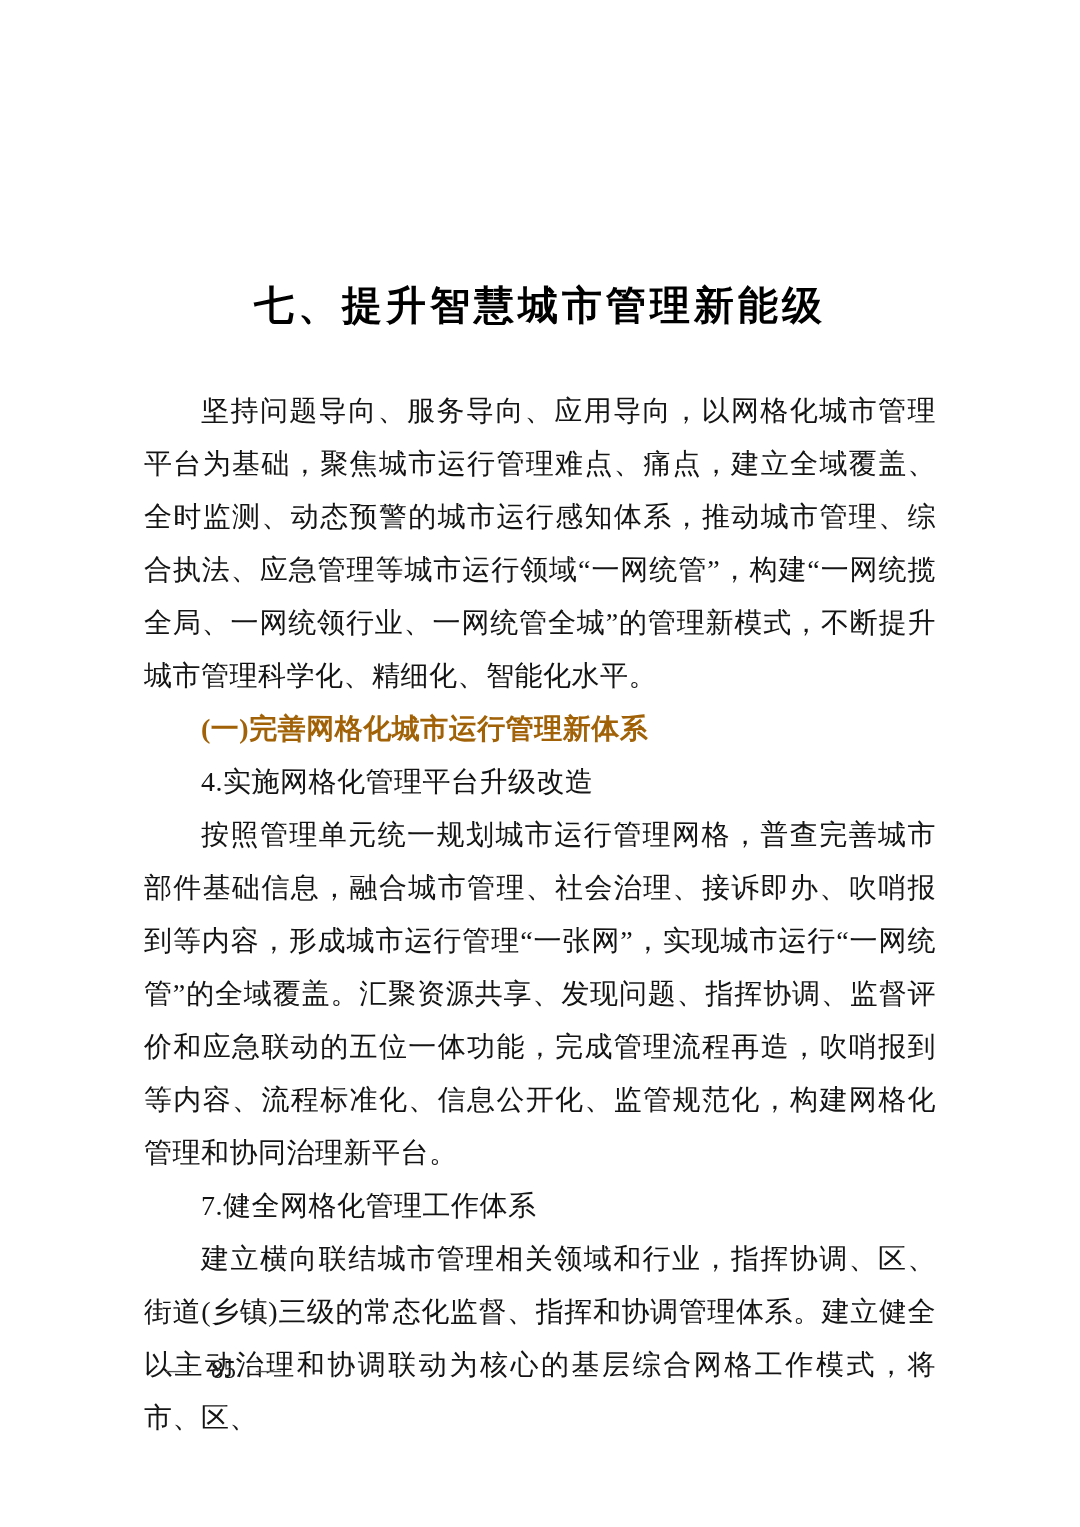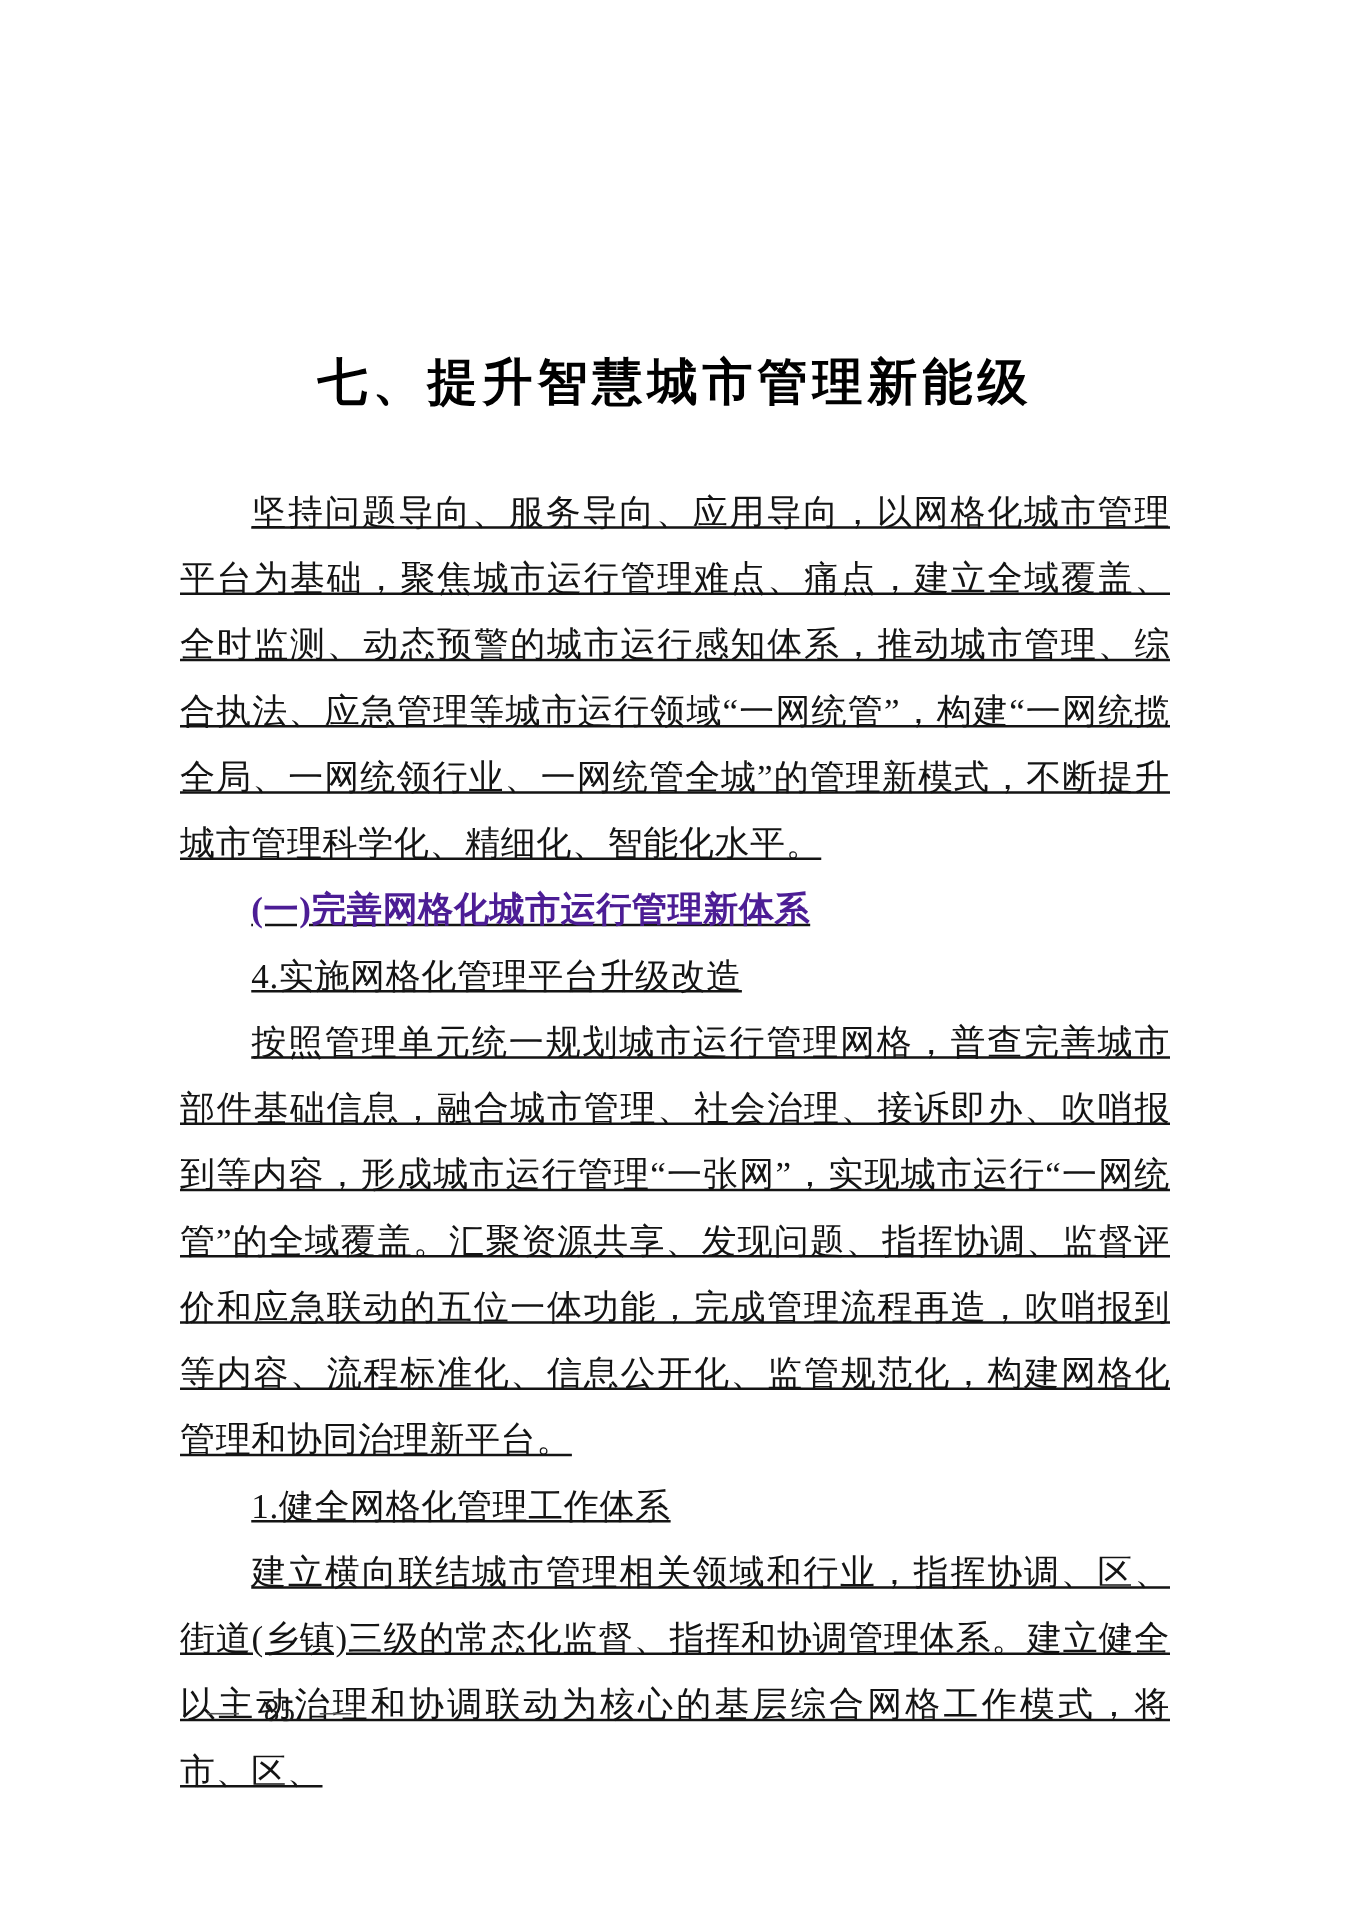--- a/index.html
+++ b/index.html
@@ -32,29 +32,28 @@
     position: absolute;
     top: 384px;
     left: 144px;
     width: 792px;
     font-size: 28px;
     line-height: 53px;
     letter-spacing: 0.5px;
     text-align: justify;
     text-justify: inter-ideograph;
     color: #141414;
-    text-decoration: underline;
   }
   .doc-body p {
     margin: 0;
     text-indent: 57px;
   }
   .doc-body p.heading {
     font-weight: 700;
-    color: #4c1d95;
+    color: #a16207;
   }
   .doc-body p.subheading {
     font-weight: 400;
   }
   .footer {
     position: absolute;
     top: 1352px;
     left: 166px;
     font-size: 25px;
     line-height: 36px;
@@ -76,21 +75,21 @@
 
 <div class="page">
 
   <h1 class="doc-title">七、提升智慧城市管理新能级</h1>
 
   <div class="doc-body">
     <p class="para">坚持问题导向、服务导向、应用导向，以网格化城市管理平台为基础，聚焦城市运行管理难点、痛点，建立全域覆盖、全时监测、动态预警的城市运行感知体系，推动城市管理、综合执法、应急管理等城市运行领域“一网统管”，构建“一网统揽全局、一网统领行业、一网统管全城”的管理新模式，不断提升城市管理科学化、精细化、智能化水平。</p>
     <p class="heading">(一)完善网格化城市运行管理新体系</p>
     <p class="subheading">4.实施网格化管理平台升级改造</p>
     <p class="para">按照管理单元统一规划城市运行管理网格，普查完善城市部件基础信息，融合城市管理、社会治理、接诉即办、吹哨报到等内容，形成城市运行管理“一张网”，实现城市运行“一网统管”的全域覆盖。汇聚资源共享、发现问题、指挥协调、监督评价和应急联动的五位一体功能，完成管理流程再造，吹哨报到等内容、流程标准化、信息公开化、监管规范化，构建网格化管理和协同治理新平台。</p>
-    <p class="subheading">1.健全网格化管理工作体系</p>
+    <p class="subheading">7.健全网格化管理工作体系</p>
     <p class="para">建立横向联结城市管理相关领域和行业，指挥协调、区、街道(乡镇)三级的常态化监督、指挥和协调管理体系。建立健全以主动治理和协调联动为核心的基层综合网格工作模式，将市、区、</p>
   </div>
 
   <div class="footer">
     <span class="dash">—</span>
     <span class="pagenum">85</span>
     <span class="dash">—</span>
   </div>
 
 </div>

